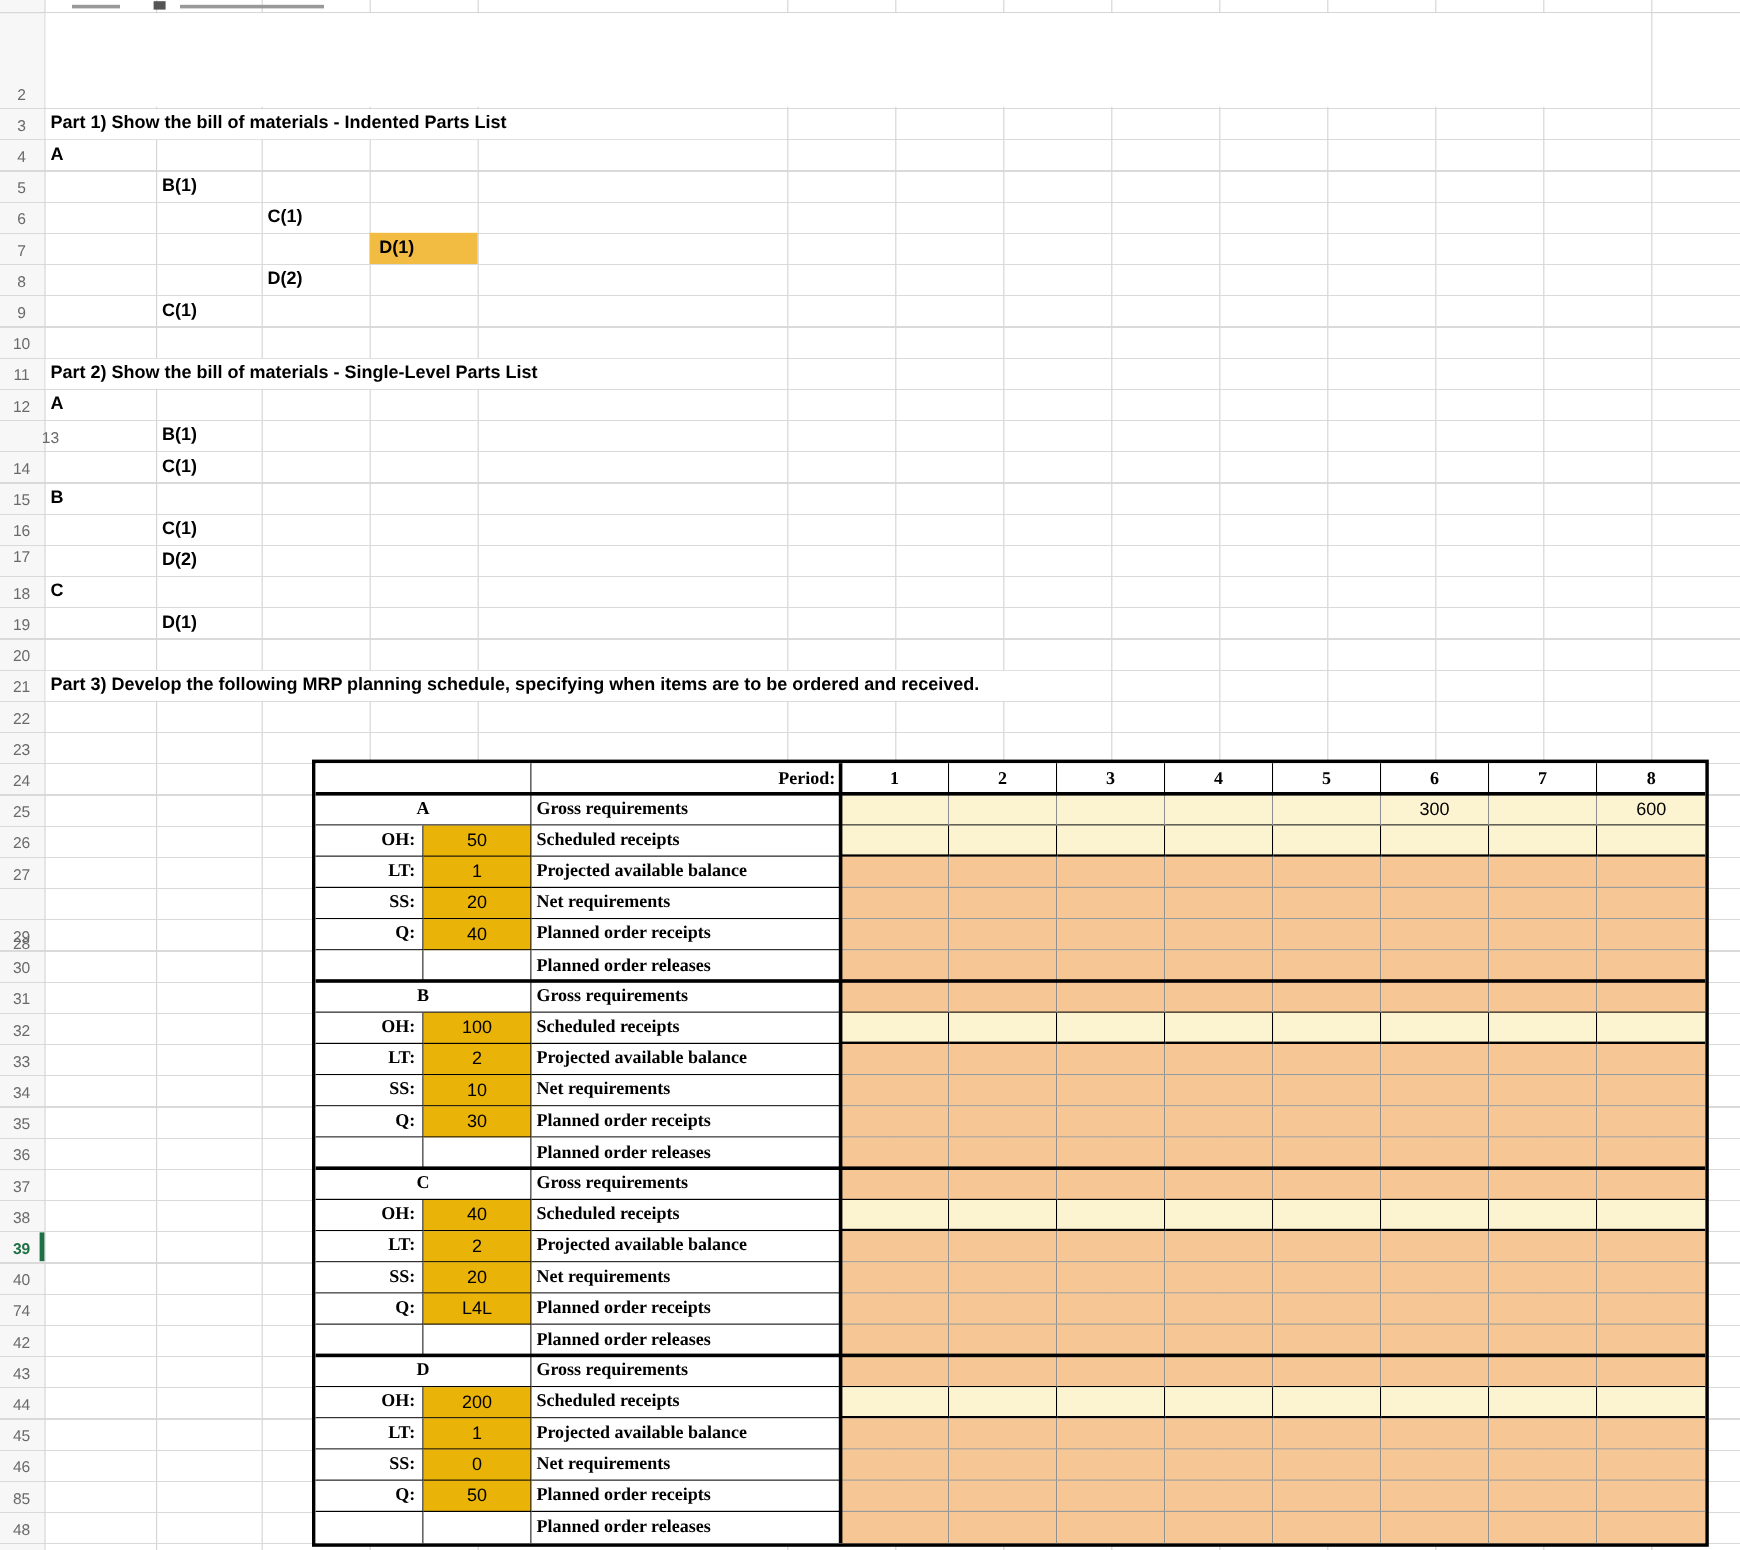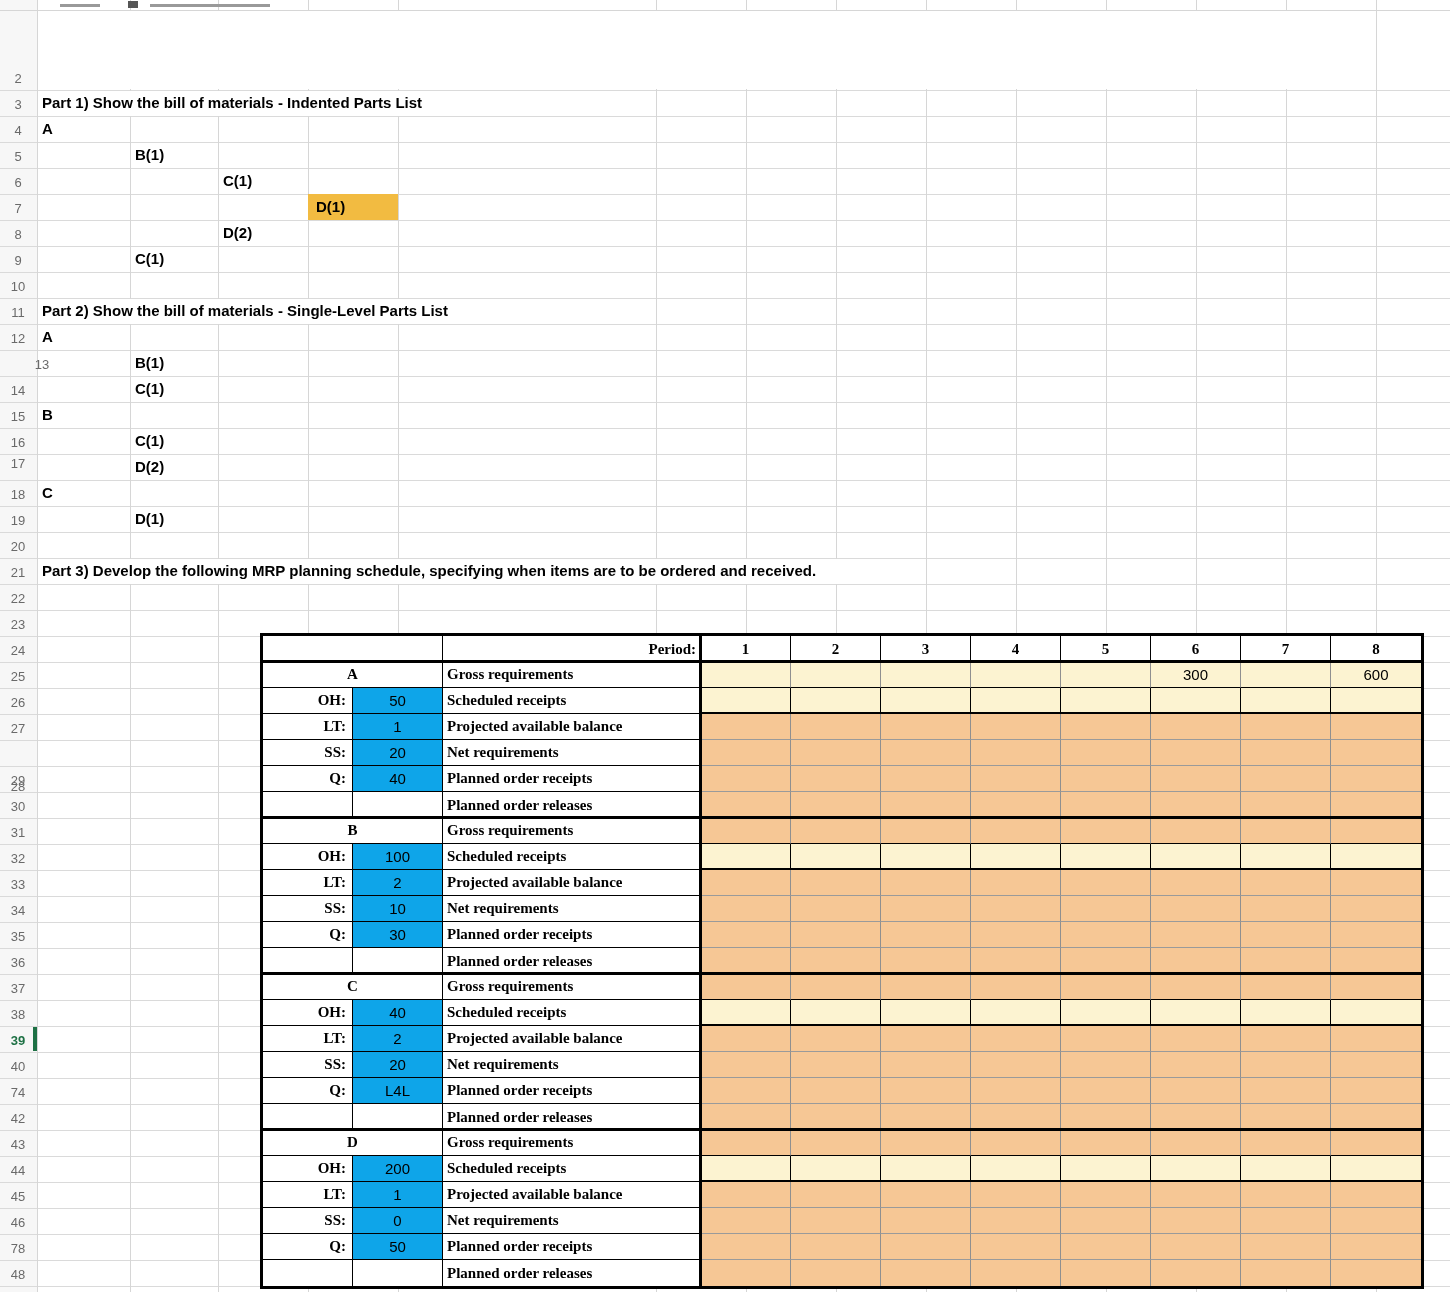--- a/index.html
+++ b/index.html
@@ -27,21 +27,21 @@
        box-sizing:border-box;z-index:5;margin-left:28px;}
   .grid{position:absolute;left:0;display:grid;grid-template-columns:90px 90px 258px repeat(8,90px);
         grid-auto-rows:26px;width:1158px;}
   .grid > div{box-sizing:border-box;display:flex;align-items:center;overflow:hidden;font-size:15px;color:#000;}
   .serif{font-family:"Liberation Serif","DejaVu Serif",serif;font-weight:bold;}
   .hcd{grid-column:1/3;background:#fff;border-right:1px solid #000;}
   .hpl{background:#fff;justify-content:flex-end;padding-right:5px;}
   .hp{background:#fff;justify-content:center;border-right:1px solid #000;}
   .name{grid-column:1/3;background:#fff;justify-content:center;border-right:1px solid #000;border-bottom:1px solid #000;}
   .plab{background:#fff;justify-content:flex-end;padding-right:6px;border-right:1px solid #000;border-bottom:1px solid #000;}
-  .pval{background:#0ea5e9;justify-content:center;border-right:1px solid #000;border-bottom:1px solid #000;color:#1a1a1a;}
+  .pval{background:#eab308;justify-content:center;border-right:1px solid #000;border-bottom:1px solid #000;color:#1a1a1a;}
   .cempty{background:#fff;border-right:1px solid #000;}
   .dempty{background:#fff;border-right:1px solid #000;}
   .elab{background:#fff;justify-content:flex-start;padding-left:4px;border-bottom:1px solid #000;}
   .elab.nobb{border-bottom:none;}
   .py{background:#FCF3D1;}
   .po{background:#F6C795;}
   .pc{justify-content:center;color:#1a1a1a;}
   .vgray{border-right:1px solid #8F8F8F;}
   .vblack{border-right:1px solid #000;}
   .bbblack{border-bottom:1px solid #000;}
@@ -127,21 +127,21 @@
       <div class="rownum" style="top: 1000px; height: 26px;">38</div>
       <div class="rownum sel" style="top: 1026px; height: 26px;">39</div>
       <div class="selbar" style="top: 1027px; height: 24px;"></div>
       <div class="rownum" style="top: 1052px; height: 26px;">40</div>
       <div class="rownum" style="top: 1078px; height: 26px;">74</div>
       <div class="rownum" style="top: 1104px; height: 26px;">42</div>
       <div class="rownum" style="top: 1130px; height: 26px;">43</div>
       <div class="rownum" style="top: 1156px; height: 26px;">44</div>
       <div class="rownum" style="top: 1182px; height: 26px;">45</div>
       <div class="rownum" style="top: 1208px; height: 26px;">46</div>
-      <div class="rownum" style="top: 1234px; height: 26px;">78</div>
+      <div class="rownum" style="top: 1234px; height: 26px;">85</div>
       <div class="rownum" style="top: 1260px; height: 26px;">48</div>
     </div>
   <div id="bom-cells">
       <div class="bomcell" style="left: 37px; top: 90px;">Part 1) Show the bill of materials - Indented Parts List</div>
       <div class="bomcell" style="left: 37px; top: 116px;">A</div>
       <div class="bomcell" style="left: 130px; top: 142px;">B(1)</div>
       <div class="bomcell" style="left: 218px; top: 168px;">C(1)</div>
       <div class="bomcell hl" style="left: 308px; top: 194px; width: 90px;">D(1)</div>
       <div class="bomcell" style="left: 218px; top: 220px;">D(2)</div>
       <div class="bomcell" style="left: 130px; top: 246px;">C(1)</div>

